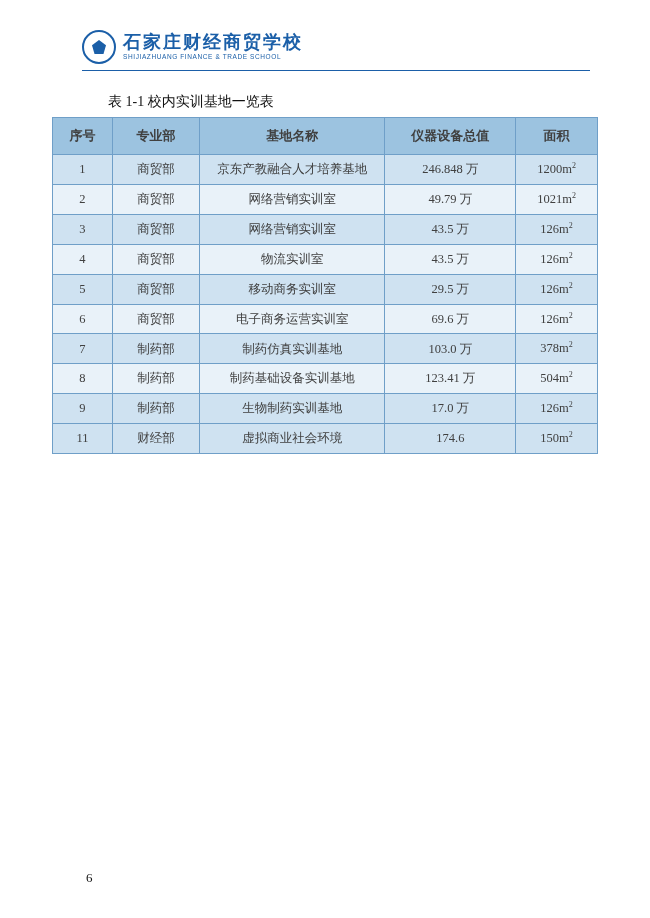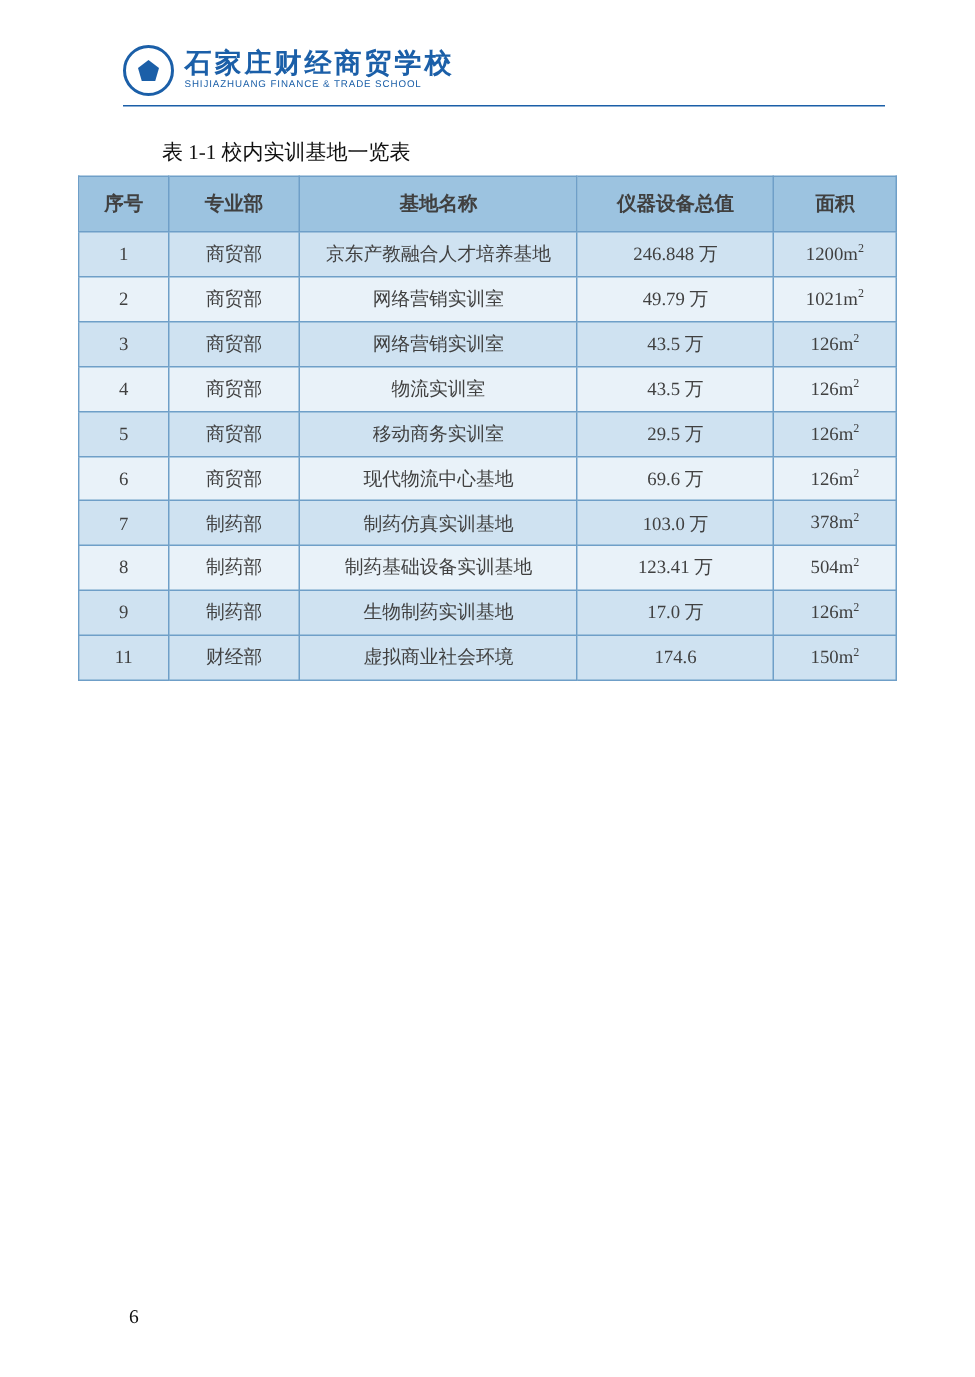--- a/index.html
+++ b/index.html
@@ -186,21 +186,21 @@
           <tr class="odd">
             <td>5</td>
             <td>商贸部</td>
             <td class="name">移动商务实训室</td>
             <td>29.5 万</td>
             <td>126m<sup>2</sup></td>
           </tr>
           <tr class="even">
             <td>6</td>
             <td>商贸部</td>
-            <td class="name">现代物流中心基地</td>
+            <td class="name">电子商务运营实训室</td>
             <td>69.6 万</td>
             <td>126m<sup>2</sup></td>
           </tr>
           <tr class="odd">
             <td>7</td>
             <td>制药部</td>
             <td class="name">制药仿真实训基地</td>
             <td>103.0 万</td>
             <td>378m<sup>2</sup></td>
           </tr>

